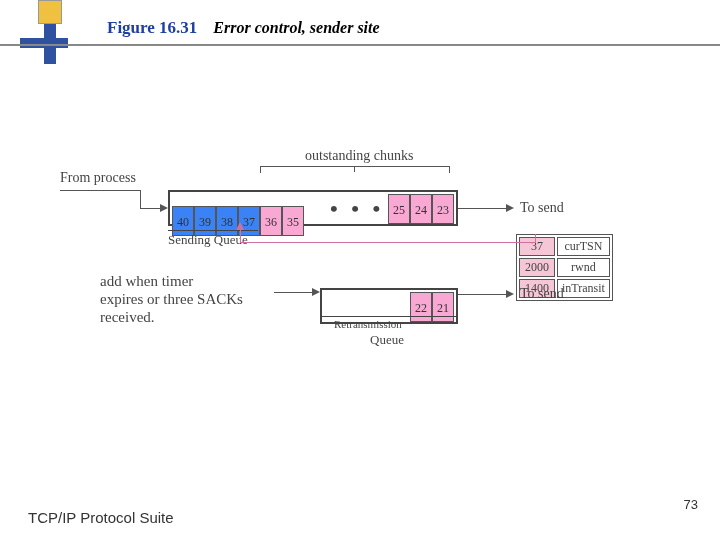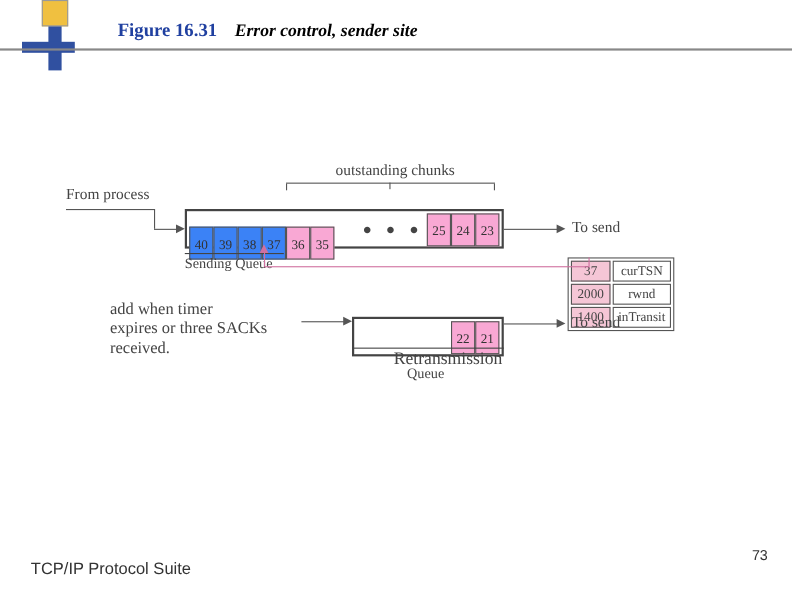--- a/index.html
+++ b/index.html
@@ -106,21 +106,21 @@
   </div>
   <div class="arrow-line" style="top:142px; left:214px; width:40px; height:1px;"></div>
   <div class="arrow-head-r" style="top:138px; left:252px;"></div>
 
   <div class="abs queue-box" style="top:138px; left:260px; width:138px;">
     <div class="abs" style="top:2px; right:2px; white-space:nowrap;">
       <span class="chunk green">22</span><span class="chunk green">21</span>
     </div>
   </div>
   <div class="abs" style="top:166px; left:260px; border-top:1px solid #444; width:138px;"></div>
-  <div class="abs" style="top:168px; left:298px; font-size:16px;">Retransmission</div>
+  <div class="abs" style="top:168px; left:274px; font-size:11px;">Retransmission</div>
   <div class="abs" style="top:182px; left:310px; font-size:13px;">Queue</div>
 
   <div class="arrow-line" style="top:144px; left:398px; width:50px; height:1px;"></div>
   <div class="arrow-head-r" style="top:140px; left:446px;"></div>
   <div class="abs" style="top:136px; left:460px;">To send</div>
 
 </div>
 
 <div class="footer-left">TCP/IP Protocol Suite</div>
 <div class="footer-right">73</div>

